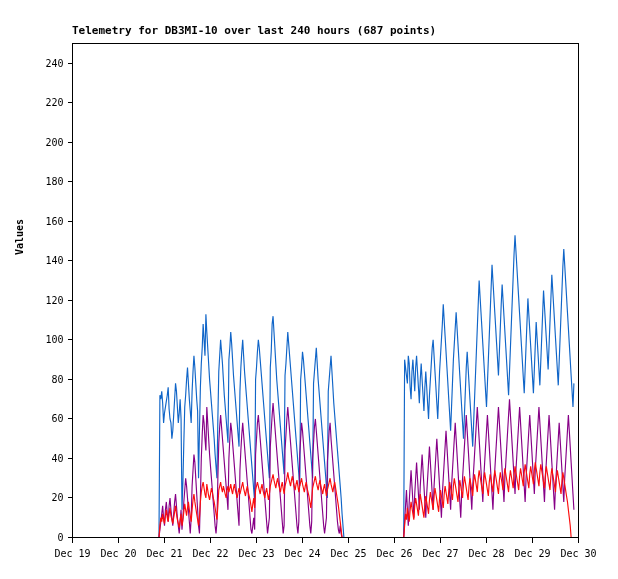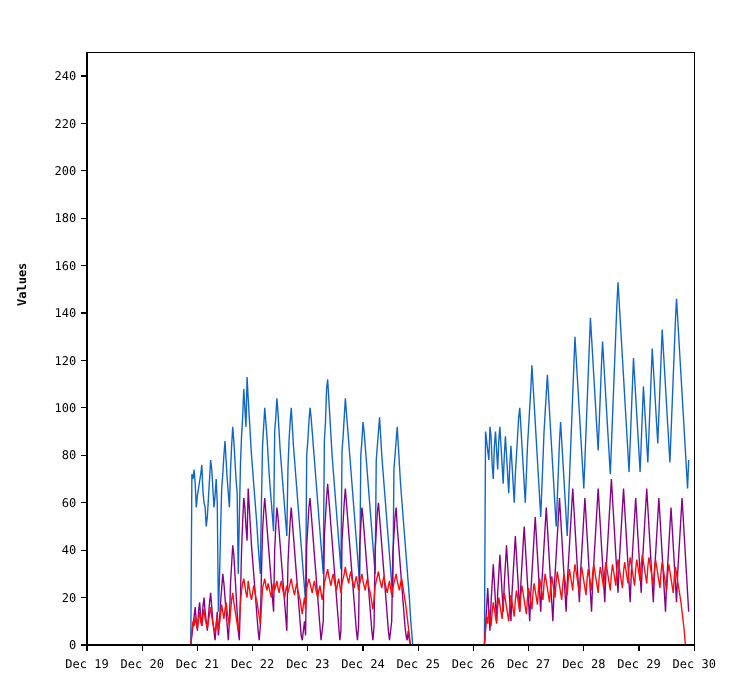--- a/index.html
+++ b/index.html
@@ -70,20 +70,21 @@
     stroke-width: 1.15;
     stroke-linejoin: miter;
     stroke-linecap: butt;
   }
 </style>
 </head>
 <body>
 
 <div id="chart-root">
 
+  <div class="chart-title">Telemetry for DB3MI-10 over last 240 hours (687 points)</div>
 
   <div class="y-axis-label">Values</div>
 
   <svg class="plot" viewBox="0 0 618 579">
     <g id="y-ticks">
         <line x1="67.5" x2="72.5" y1="537.5" y2="537.5" class="tickmark"></line>
         <text x="63.5" y="541" text-anchor="end" class="tick-text">0</text>
         <line x1="67.5" x2="72.5" y1="497.98" y2="497.98" class="tickmark"></line>
         <text x="63.5" y="501.48" text-anchor="end" class="tick-text">20</text>
         <line x1="67.5" x2="72.5" y1="458.46" y2="458.46" class="tickmark"></line>

